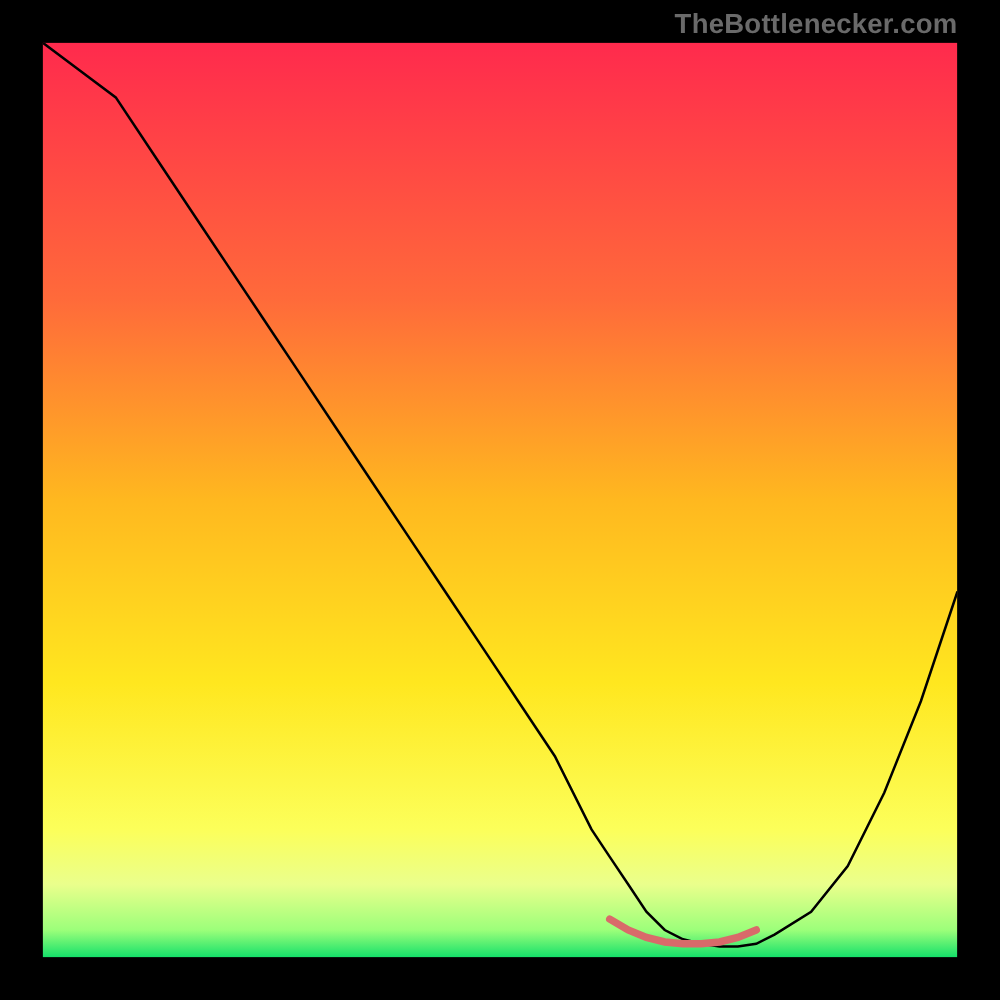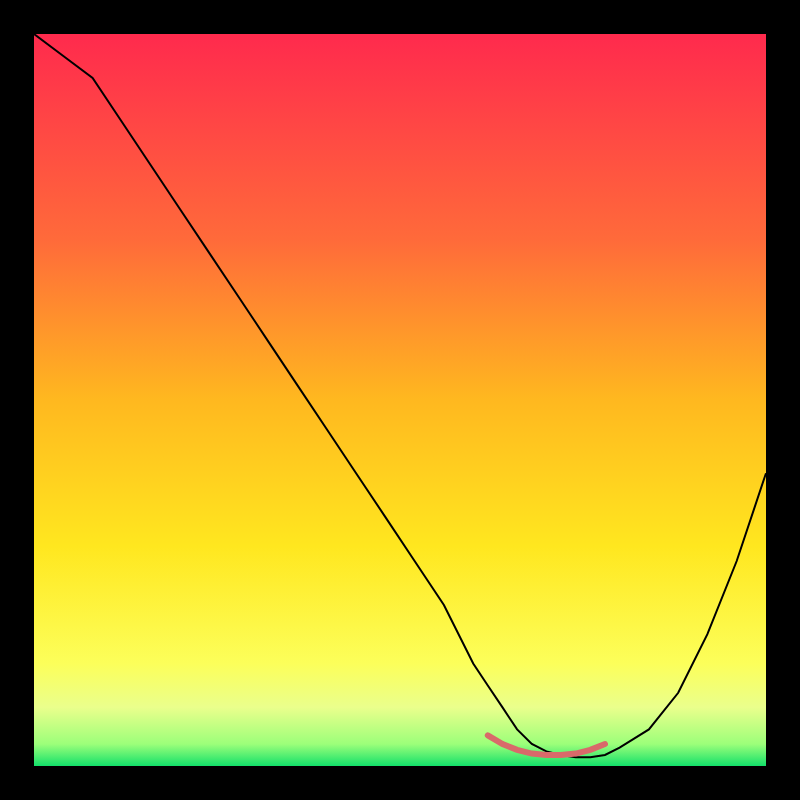--- a/index.html
+++ b/index.html
@@ -35,20 +35,21 @@
     font-weight: 600;
     letter-spacing: 0.2px;
   }
   svg { display: block; }
 </style>
 </head>
 <body>
 
 <div class="frame">
 
+  <div class="watermark" style="color: rgb(106, 106, 106);">TheBottlenecker.com</div>
 
   <div class="plot">
     <svg id="svg" width="732" height="732" viewBox="0 0 732 732">
       <defs>
         <linearGradient id="bg-grad" x1="0" y1="0" x2="0" y2="1">
             <stop offset="0%" stop-color="#ff2a4d"></stop>
             <stop offset="28%" stop-color="#ff6a3a"></stop>
             <stop offset="50%" stop-color="#ffb81f"></stop>
             <stop offset="70%" stop-color="#ffe71f"></stop>
             <stop offset="86%" stop-color="#fcff5a"></stop>

